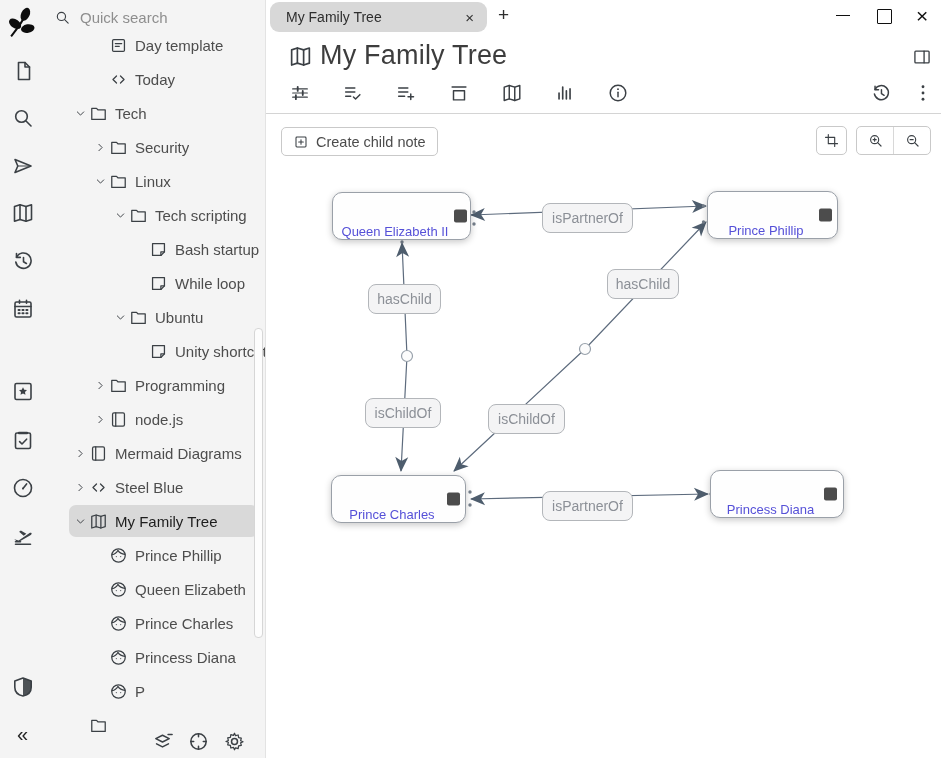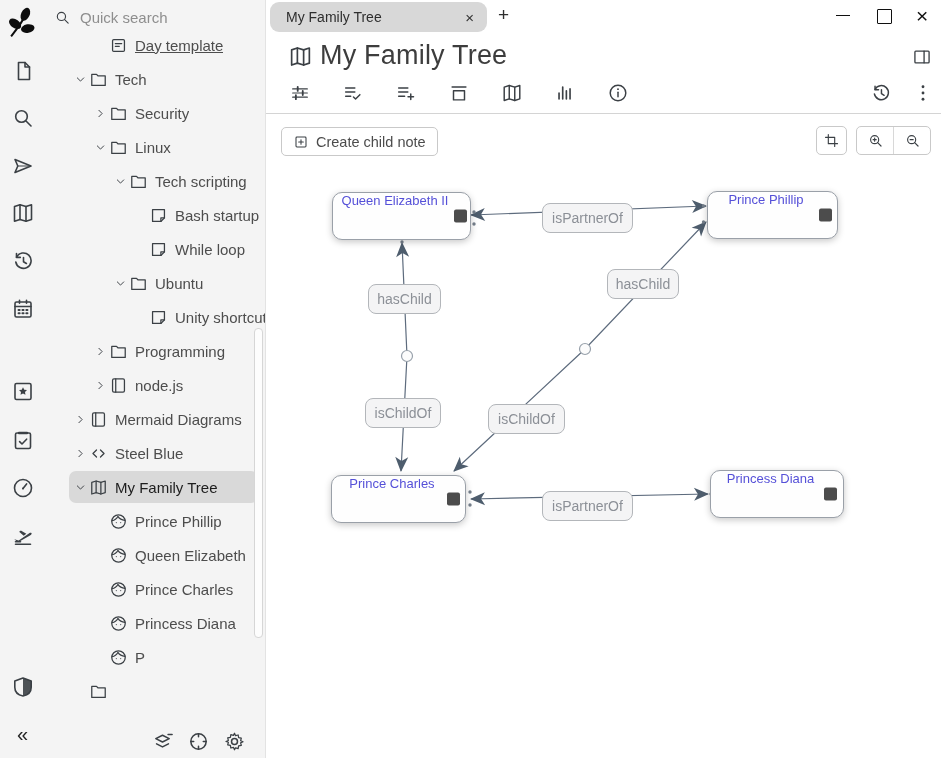--- a/index.html
+++ b/index.html
@@ -13,21 +13,21 @@
   .lb.logo{width:38px;height:38px;}
   .dbl{font-size:20px;color:#222;line-height:24px;display:block;text-align:center;}
 
   
   .sidebar{position:absolute;left:45px;top:0;width:220px;height:758px;background:#f4f4f4;border-right:1px solid #e3e3e3;z-index:4;overflow:hidden;}
   .qsearch{position:absolute;top:9px;left:9px;display:flex;gap:9px;align-items:center;color:#8e8e8e;font-size:15px;cursor:text;}
   .qicon{width:17px;height:17px;}
   .qicon svg{width:100%;height:100%;}
   .tree{position:absolute;top:37px;left:0;right:0;bottom:0;overflow:hidden;}
   .trow{position:relative;display:flex;align-items:center;height:34px;font-size:15px;color:#4d4d4d;cursor:pointer;z-index:0;}
-  .trow:first-child{margin-top:-9px;text-decoration:underline;}
+  .trow:first-child{margin-top:-9px;}
   .tind{flex:none;}
   .tchev{flex:none;width:18px;height:18px;display:flex;align-items:center;justify-content:center;}
   .tchev svg{width:11px;height:11px;}
   .ticon{flex:none;width:19px;height:19px;margin-right:7px;}
   .ticon svg{width:100%;height:100%;}
   .tlabel{white-space:nowrap;overflow:hidden;}
   .trow.sel::before{content:"";position:absolute;left:24px;right:7px;top:1px;bottom:1px;background:#d9d9d9;border-radius:7px;z-index:-1;}
   .trow.sel .tlabel{color:#1d1d1d;}
   .sbar{position:absolute;right:2px;top:328px;width:7px;height:308px;background:#fdfdfd;border:1px solid #d6d6d6;border-radius:4px;}
   .tree-actions{position:absolute;left:100px;bottom:2px;display:flex;gap:13px;background:#f4f4f4;padding:3px 6px;z-index:6;}
@@ -57,21 +57,21 @@
   .create-btn .ci svg{width:100%;height:100%;}
   .sq-btn{position:absolute;top:126px;height:29px;border:1px solid #c9c9c9;border-radius:5px;background:#fff;display:flex;align-items:center;justify-content:center;cursor:pointer;box-sizing:border-box;}
   .sq-btn .ci,.zg-cell .ci{width:17px;height:17px;}
   .sq-btn .ci svg,.zg-cell .ci svg{width:100%;height:100%;}
   .zoom-group{position:absolute;left:591px;top:126px;width:75px;height:29px;border:1px solid #c9c9c9;border-radius:5px;background:#fff;display:flex;box-sizing:border-box;}
   .zg-cell{flex:1;display:flex;align-items:center;justify-content:center;cursor:pointer;}
   .zg-cell + .zg-cell{border-left:1px solid #d8d8d8;}
 
   
   .edges{position:absolute;left:0;top:0;z-index:1;pointer-events:none;}
-  .rm-node{position:absolute;background:#fefefe;border:1px solid #9aa0a8;border-radius:10px;box-shadow:0 2px 7px rgba(0,0,0,.22);display:flex;align-items:flex-start;justify-content:center;font-size:13px;color:#5550d8;z-index:3;box-sizing:border-box;padding:0 22px 0 9px;white-space:nowrap;overflow:hidden;cursor:grab;}
+  .rm-node{position:absolute;background:#fefefe;border:1px solid #9aa0a8;border-radius:10px;box-shadow:0 2px 7px rgba(0,0,0,.22);display:flex;align-items:flex-end;justify-content:center;font-size:13px;color:#5550d8;z-index:3;box-sizing:border-box;padding:0 22px 0 9px;white-space:nowrap;overflow:hidden;cursor:grab;}
   .rm-handle{position:absolute;right:5px;top:50%;transform:translateY(-50%);width:13px;height:13px;background:#4c4c4c;border-radius:2px;cursor:crosshair;}
   .rm-label{position:absolute;background:#f4f4f5;border:1px solid #b3b6ba;border-radius:8px;display:flex;align-items:center;justify-content:center;font-size:14px;color:#8c9097;z-index:2;box-sizing:border-box;}
 </style>
 </head>
 <body>
 
 <div class="app">
 
   <div class="launcher" id="launcher">
       <div class="lb logo" style="top: 4px;">
@@ -175,20 +175,29 @@
     </div>
     <div class="tree" id="tree">
         <div class="trow">
           <span class="tind" style="width: 46px;"></span>
           <span class="tchev"></span>
           <span class="ticon"><svg viewBox="0 0 24 24" fill="none" stroke="#3b4045" stroke-width="1.6" stroke-linecap="round" stroke-linejoin="round">
               <rect x="4.5" y="4.5" width="15" height="15" rx="1.5"></rect>
               <path d="M8 9.5h8M8 13h5"></path>
             </svg></span>
           <span class="tlabel">Day template</span>
+        </div>
+        <div class="trow">
+          <span class="tind" style="width: 46px;"></span>
+          <span class="tchev"></span>
+          <span class="ticon"><svg viewBox="0 0 24 24" fill="none" stroke="#3b4045" stroke-width="1.6" stroke-linecap="round" stroke-linejoin="round">
+              <path d="M9.5 7.5L5 12l4.5 4.5"></path>
+              <path d="M14.5 7.5L19 12l-4.5 4.5"></path>
+            </svg></span>
+          <span class="tlabel">Today</span>
         </div>
         <div class="trow">
           <span class="tind" style="width: 26px;"></span>
           <span class="tchev">
             <svg viewBox="0 0 24 24" fill="none" stroke="#3b4045" stroke-width="1.6" stroke-linecap="round" stroke-linejoin="round">
               <path d="M5 8.5L12 15.5 19 8.5" stroke-width="2.1"></path>
             </svg>
           </span>
           <span class="ticon"><svg viewBox="0 0 24 24" fill="none" stroke="#3b4045" stroke-width="1.6" stroke-linecap="round" stroke-linejoin="round">
               <path d="M3.5 5.5h6l2 2h9v12h-17z"></path>

